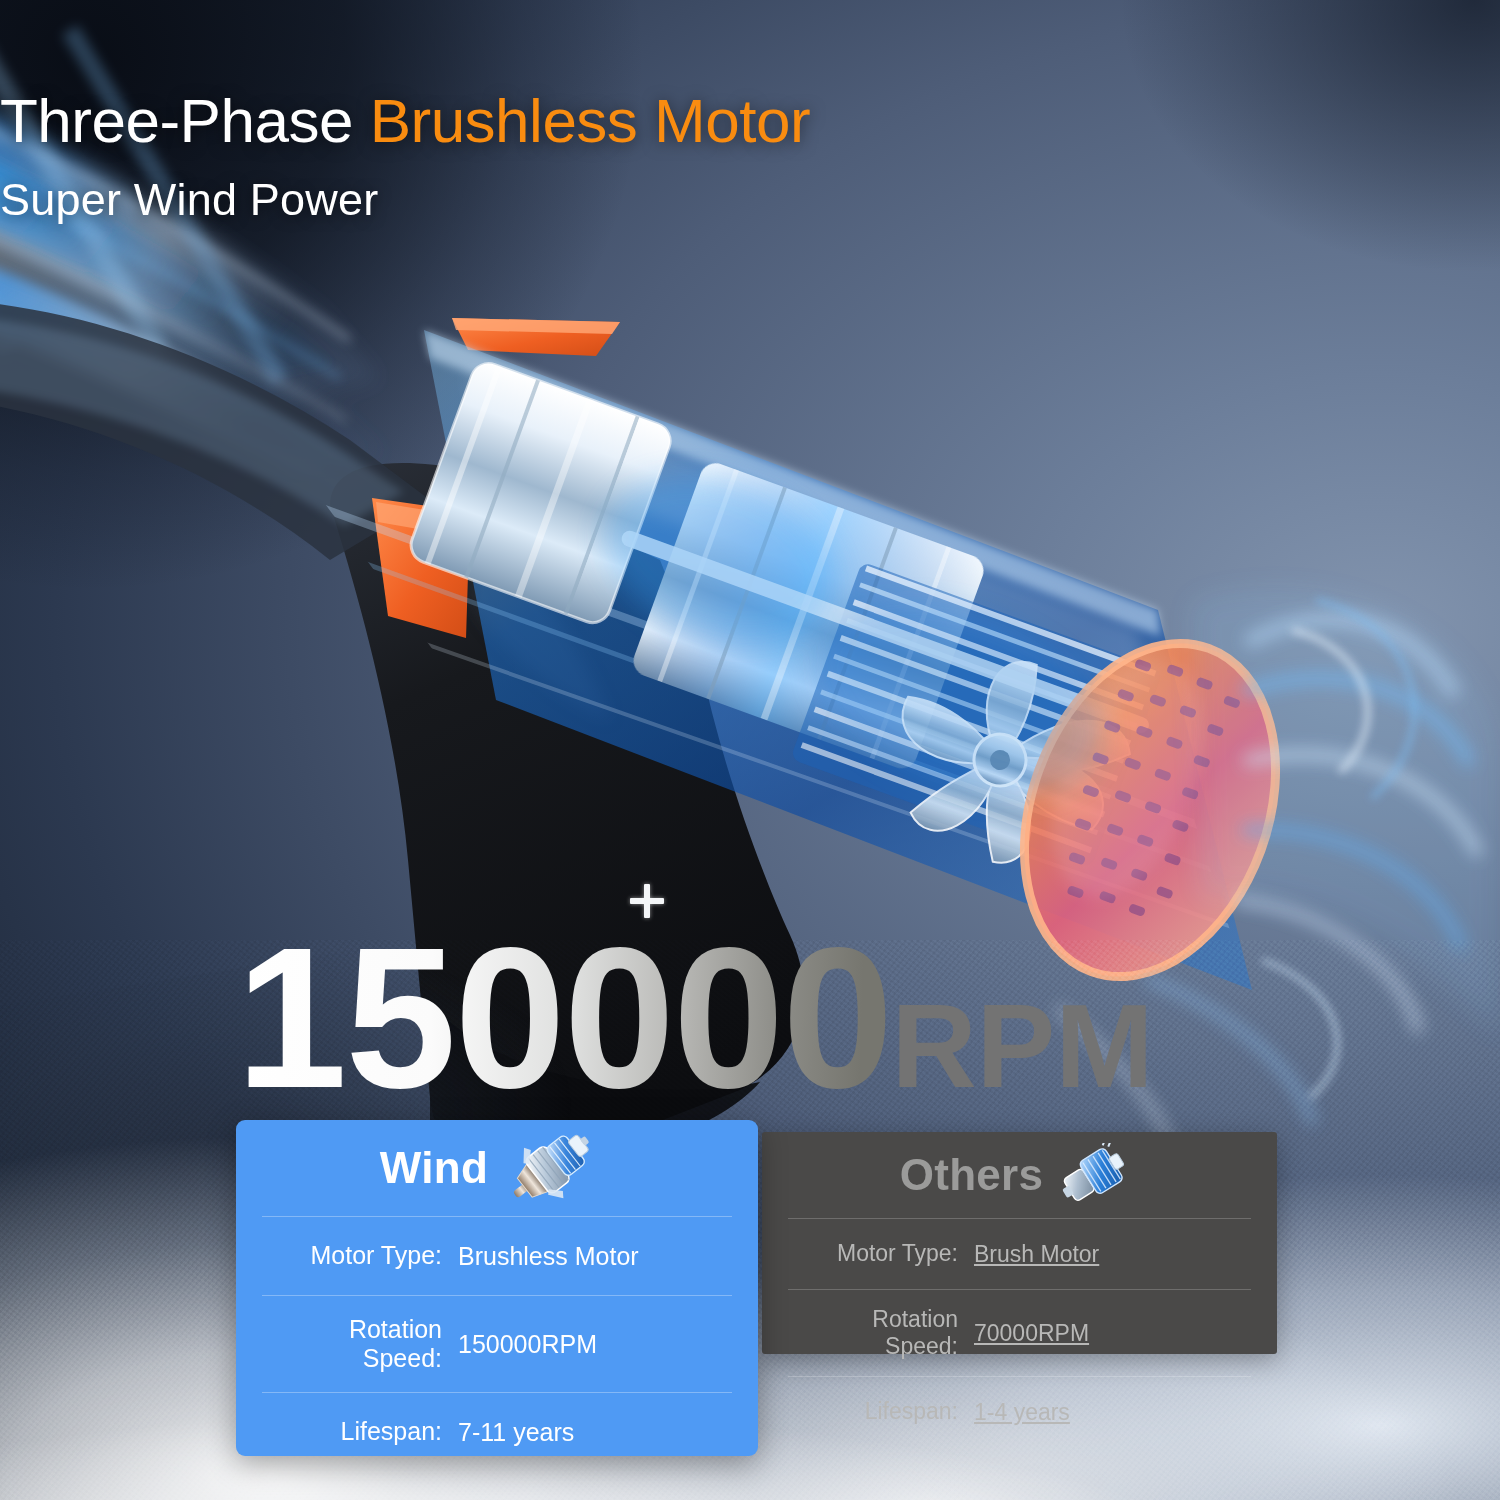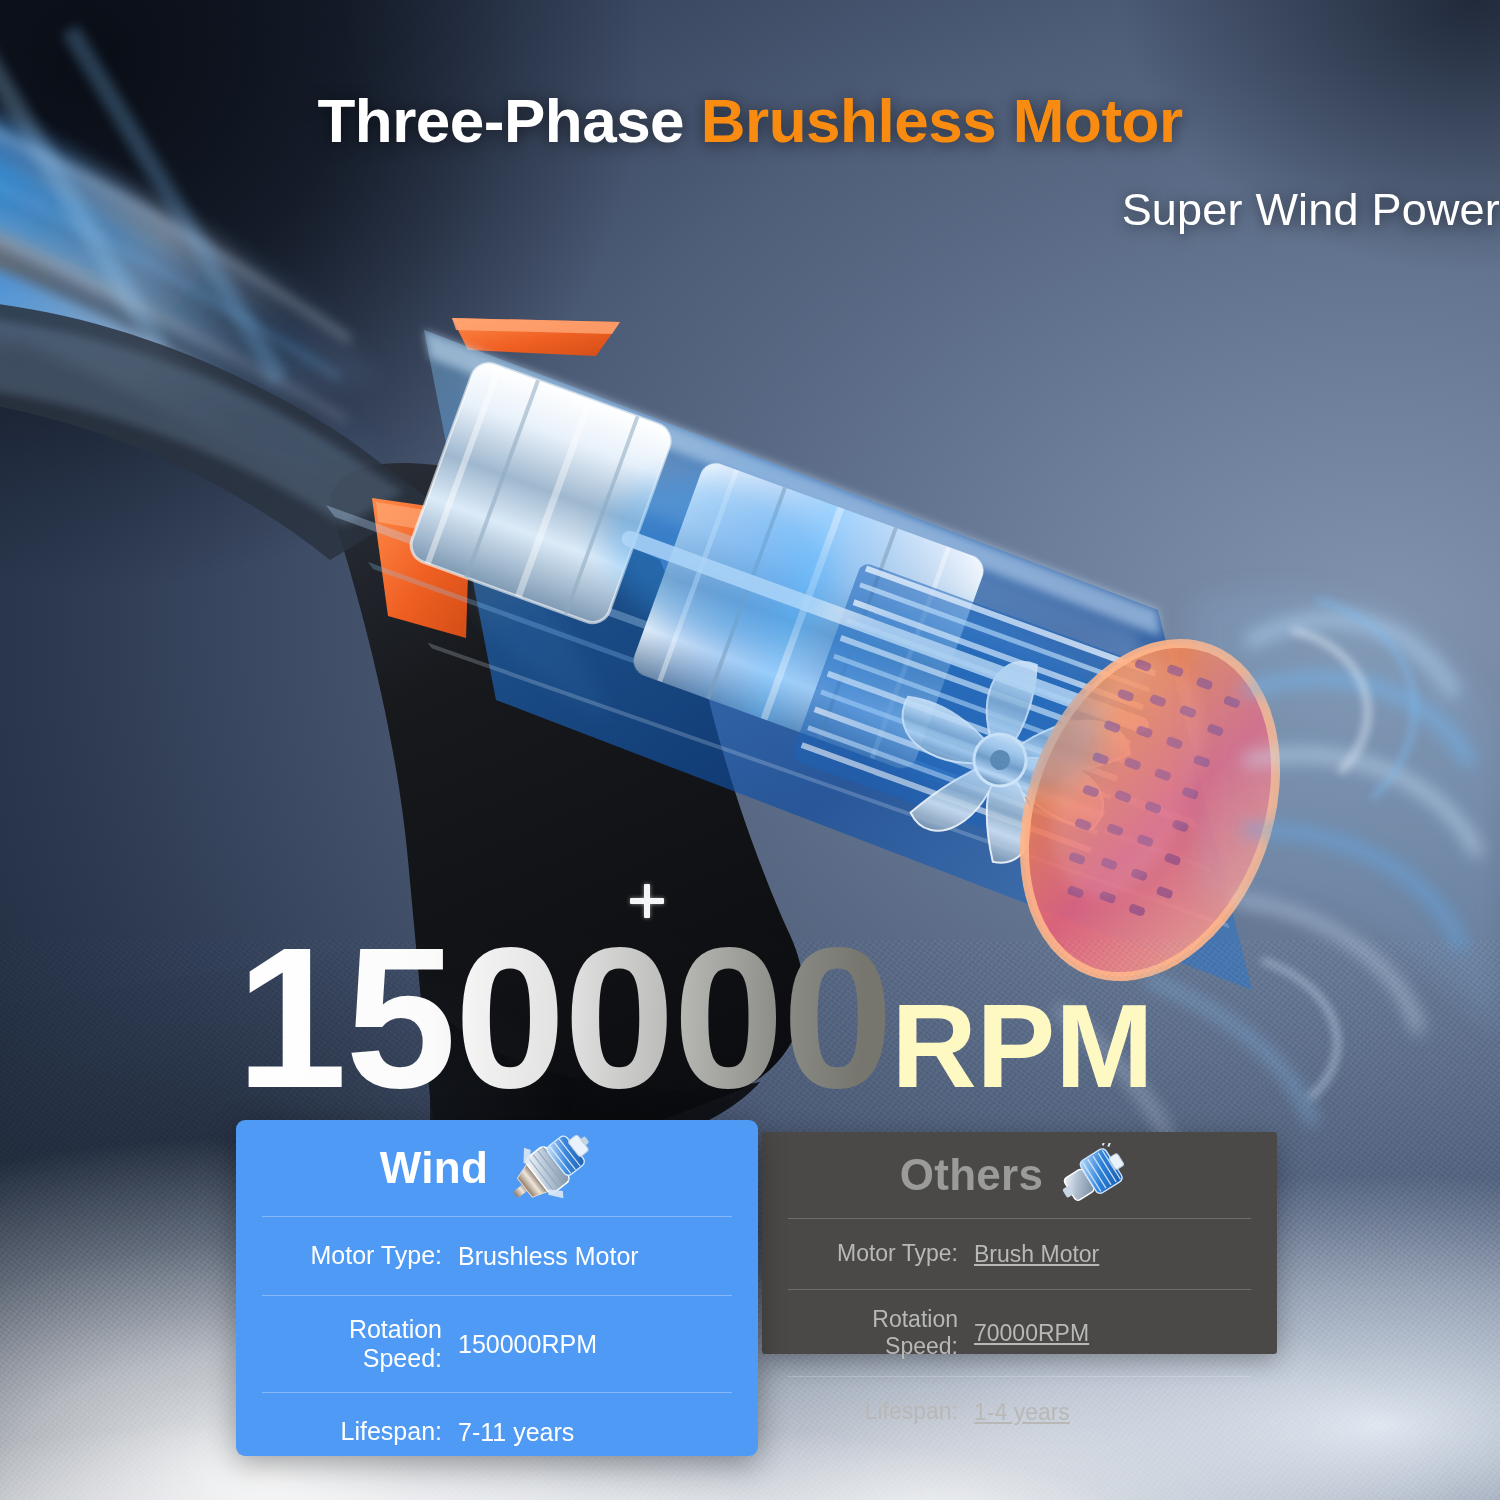--- a/index.html
+++ b/index.html
@@ -57,49 +57,48 @@
   
   .stream{position:absolute;left:-240px;top:-120px;width:1000px;height:760px;transform:rotate(0deg);}
   .stream svg{width:100%;height:100%;display:block;}
 
   
   .product{position:absolute;left:0;top:0;width:1500px;height:1180px;}
   .product svg{width:100%;height:100%;display:block;}
 
   
   .headline{
-    position:absolute;left:0;right:0;top:88px;text-align:center;
-    font-size:62px;font-weight:bold;letter-spacing:-.5px;
+    position:absolute;left:0;right:0;top:88px;text-align:left;
+    font-size:62px;font-weight:normal;letter-spacing:-.5px;
     color:#ffffff;line-height:1.08;
     text-shadow:0 2px 16px rgba(0,0,0,.55);
     white-space:nowrap;
   }
   .headline .accent{color:#F98C10;}
   .subhead{
-    position:absolute;left:0;right:0;top:184px;text-align:right;
+    position:absolute;left:0;right:0;top:174px;text-align:left;
     font-size:45px;font-weight:500;color:#ffffff;letter-spacing:.2px;
     text-shadow:0 2px 14px rgba(0,0,0,.5);
-    padding-left:28px;
   }
 
   
   .bignum{
     position:absolute;left:236px;top:918px;
     font-size:200px;font-weight:bold;letter-spacing:-2px;
     line-height:1;white-space:nowrap;
     font-family:"Liberation Sans", sans-serif;
   }
   .bignum .num{
     background:linear-gradient(92deg,#ffffff 0%,#fbfbfb 30%,#dddedd 52%,#b6b6b3 68%,#8e8e89 82%,#76766f 95%);
     -webkit-background-clip:text;background-clip:text;
     -webkit-text-fill-color:transparent;color:transparent;text-align:right;
   }
   .bignum .rpm{
     font-size:118px;font-weight:bold;letter-spacing:0px;
-    color:#fef9c3;vertical-align:baseline;
+    color:#737373;vertical-align:baseline;
   }
 
   
   .panel{position:absolute;box-sizing:border-box;}
   .panel-others{
     left:762px;top:1132px;width:515px;height:222px;
     background:#4a4948;border-radius:3px;
     box-shadow:0 6px 26px rgba(0,0,0,.30);
   }
   .panel-ours{

